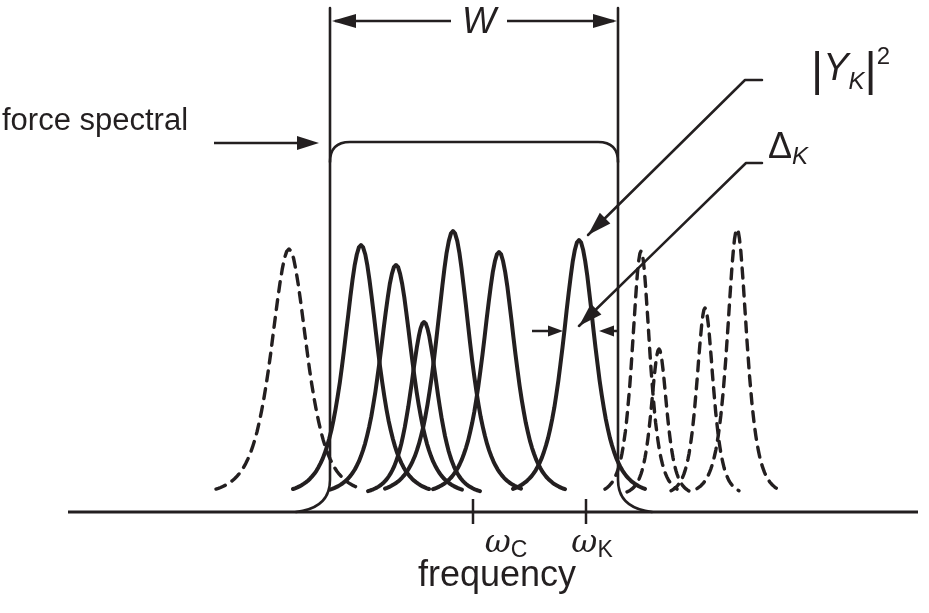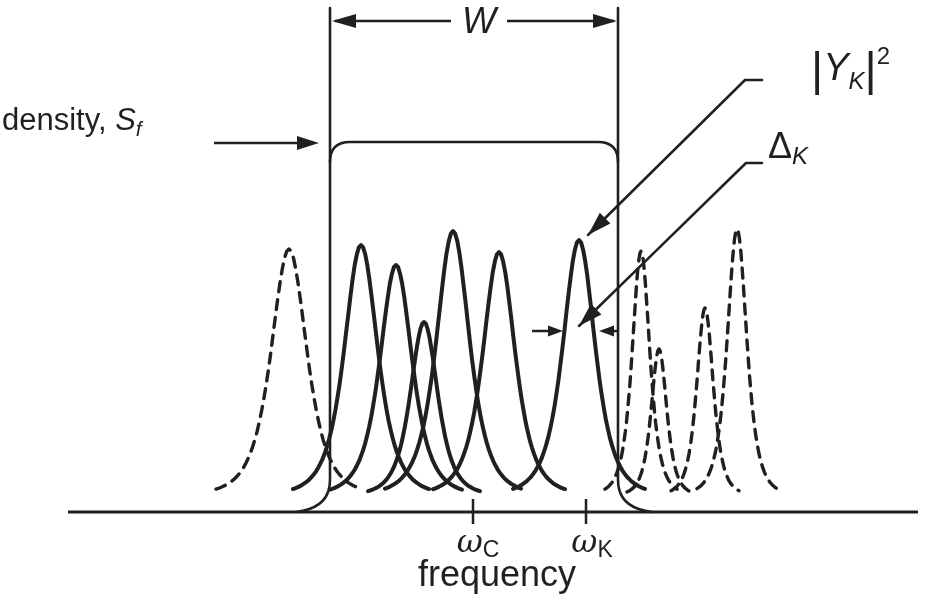--- a/index.html
+++ b/index.html
@@ -19,21 +19,21 @@
   .w-label{left:479px;top:0px;transform:translateX(-50%);font-size:36px;font-style:italic;}
   .yk-label{left:771px;top:41px;font-size:38px;font-style:italic;margin-left:40px;}
   .yk-label .bar{font-style:normal;font-size:47px;font-weight:400;vertical-align:-5px;}
   .yk-label .sub{font-size:24px;font-style:italic;vertical-align:-9px;}
   .yk-label .sup{font-size:24px;font-style:normal;vertical-align:16px;}
   .delta-label{left:768px;top:125px;font-size:36px;}
   .delta-label .sub{font-size:24px;font-style:italic;vertical-align:-6px;}
   .omega{font-size:32px;transform:translateX(-50%);}
   .omega .sym{font-family:"DejaVu Serif",serif;font-style:italic;}
   .omega .sub{font-size:23px;vertical-align:-5px;font-family:"Liberation Sans",sans-serif;}
-  .omega-c{left:478px;top:522px;}
+  .omega-c{left:506px;top:522px;}
   .omega-k{left:592px;top:522px;text-align:right;}
   .freq-label{left:497px;top:553px;transform:translateX(-50%);font-size:36px;}
 </style>
 </head>
 <body>
 
 <div class="figure">
 
   <svg id="diagram-svg" width="929" height="613" viewBox="0 0 929 613">
       <line x1="68" y1="512" x2="918" y2="512" stroke="#231f20" stroke-width="3" stroke-linecap="butt"></line>
@@ -63,21 +63,21 @@
       <path d="M697.0 488.6L698.3 487.8L699.5 486.8L700.8 485.8L702.0 484.5L703.3 483.2L704.5 481.6L705.8 479.7L707.0 477.6L708.3 475.2L709.5 472.4L710.8 469.1L712.0 465.4L713.3 461.0L714.5 456.0L715.8 450.1L717.0 443.3L718.3 435.4L719.5 426.3L720.8 415.9L722.0 404.0L723.3 390.5L724.5 375.5L725.8 358.9L727.0 341.0L728.3 322.1L729.5 302.9L730.8 283.9L732.0 266.3L733.3 251.0L734.5 239.1L735.8 231.6L737.0 229.0L738.3 231.6L739.5 239.1L740.8 251.0L742.0 266.3L743.3 283.9L744.5 302.9L745.8 322.1L747.0 341.0L748.3 358.9L749.5 375.5L750.8 390.5L752.0 404.0L753.3 415.9L754.5 426.3L755.8 435.4L757.0 443.3L758.3 450.1L759.5 456.0L760.8 461.0L762.0 465.4L763.3 469.1L764.5 472.4L765.8 475.2L767.0 477.6L768.3 479.7L769.5 481.6L770.8 483.2L772.0 484.5L773.3 485.8L774.5 486.8L775.8 487.8L777.0 488.6" fill="none" stroke="#231f20" stroke-width="3.4" stroke-linejoin="round" stroke-linecap="round" stroke-dasharray="10 8"></path>
       <path d="M293.0 489.0L295.1 488.3L297.3 487.4L299.4 486.4L301.5 485.2L303.6 483.9L305.8 482.4L307.9 480.7L310.0 478.7L312.1 476.4L314.3 473.8L316.4 470.8L318.5 467.2L320.6 463.1L322.8 458.4L324.9 452.8L327.0 446.4L329.1 439.0L331.3 430.5L333.4 420.7L335.5 409.5L337.6 396.8L339.8 382.7L341.9 367.1L344.0 350.3L346.1 332.6L348.3 314.4L350.4 296.6L352.5 280.1L354.6 265.7L356.8 254.5L358.9 247.4L361.0 245.0L363.1 247.4L365.3 254.5L367.4 265.7L369.5 280.1L371.6 296.6L373.8 314.4L375.9 332.6L378.0 350.3L380.1 367.1L382.3 382.7L384.4 396.8L386.5 409.5L388.6 420.7L390.8 430.5L392.9 439.0L395.0 446.4L397.1 452.8L399.3 458.4L401.4 463.1L403.5 467.2L405.6 470.8L407.8 473.8L409.9 476.4L412.0 478.7L414.1 480.7L416.3 482.4L418.4 483.9L420.5 485.2L422.6 486.4L424.8 487.4L426.9 488.3L429.0 489.0" fill="none" stroke="#231f20" stroke-width="4" stroke-linejoin="round" stroke-linecap="round"></path>
       <path d="M330.0 489.6L332.1 488.9L334.1 488.1L336.2 487.1L338.3 486.1L340.3 484.9L342.4 483.5L344.4 481.9L346.5 480.1L348.6 478.0L350.6 475.6L352.7 472.8L354.8 469.5L356.8 465.7L358.9 461.4L360.9 456.3L363.0 450.4L365.1 443.6L367.1 435.7L369.2 426.7L371.3 416.4L373.3 404.7L375.4 391.7L377.4 377.4L379.5 361.9L381.6 345.6L383.6 328.9L385.7 312.5L387.8 297.3L389.8 284.0L391.9 273.8L393.9 267.2L396.0 265.0L398.1 267.2L400.1 273.8L402.2 284.0L404.3 297.3L406.3 312.5L408.4 328.9L410.4 345.6L412.5 361.9L414.6 377.4L416.6 391.7L418.7 404.7L420.8 416.4L422.8 426.7L424.9 435.7L426.9 443.6L429.0 450.4L431.1 456.3L433.1 461.4L435.2 465.7L437.3 469.5L439.3 472.8L441.4 475.6L443.4 478.0L445.5 480.1L447.6 481.9L449.6 483.5L451.7 484.9L453.8 486.1L455.8 487.1L457.9 488.1L459.9 488.9L462.0 489.6" fill="none" stroke="#231f20" stroke-width="4" stroke-linejoin="round" stroke-linecap="round"></path>
       <path d="M368.0 491.2L369.8 490.6L371.5 490.0L373.3 489.3L375.0 488.5L376.8 487.6L378.5 486.6L380.3 485.4L382.0 484.0L383.8 482.4L385.5 480.6L387.3 478.5L389.0 476.0L390.8 473.2L392.5 469.9L394.3 466.1L396.0 461.6L397.8 456.5L399.5 450.6L401.3 443.8L403.0 436.0L404.8 427.2L406.5 417.4L408.3 406.7L410.0 395.0L411.8 382.7L413.5 370.1L415.3 357.8L417.0 346.3L418.8 336.3L420.5 328.6L422.3 323.7L424.0 322.0L425.8 323.7L427.5 328.6L429.3 336.3L431.0 346.3L432.8 357.8L434.5 370.1L436.3 382.7L438.0 395.0L439.8 406.7L441.5 417.4L443.3 427.2L445.0 436.0L446.8 443.8L448.5 450.6L450.3 456.5L452.0 461.6L453.8 466.1L455.5 469.9L457.3 473.2L459.0 476.0L460.8 478.5L462.5 480.6L464.3 482.4L466.0 484.0L467.8 485.4L469.5 486.6L471.3 487.6L473.0 488.5L474.8 489.3L476.5 490.0L478.3 490.6L480.0 491.2" fill="none" stroke="#231f20" stroke-width="4" stroke-linejoin="round" stroke-linecap="round"></path>
       <path d="M385.0 488.6L387.1 487.8L389.3 486.9L391.4 485.8L393.5 484.6L395.6 483.3L397.8 481.7L399.9 479.9L402.0 477.8L404.1 475.4L406.3 472.6L408.4 469.3L410.5 465.6L412.6 461.3L414.8 456.3L416.9 450.4L419.0 443.7L421.1 435.8L423.3 426.8L425.4 416.5L427.5 404.6L429.6 391.3L431.8 376.4L433.9 359.9L436.0 342.2L438.1 323.4L440.3 304.3L442.4 285.5L444.5 268.0L446.6 252.8L448.8 241.1L450.9 233.6L453.0 231.0L455.1 233.6L457.3 241.1L459.4 252.8L461.5 268.0L463.6 285.5L465.8 304.3L467.9 323.4L470.0 342.2L472.1 359.9L474.3 376.4L476.4 391.3L478.5 404.6L480.6 416.5L482.8 426.8L484.9 435.8L487.0 443.7L489.1 450.4L491.3 456.3L493.4 461.3L495.5 465.6L497.6 469.3L499.8 472.6L501.9 475.4L504.0 477.8L506.1 479.9L508.3 481.7L510.4 483.3L512.5 484.6L514.6 485.8L516.8 486.9L518.9 487.8L521.0 488.6" fill="none" stroke="#231f20" stroke-width="4" stroke-linejoin="round" stroke-linecap="round"></path>
       <path d="M433.0 489.2L435.1 488.5L437.1 487.6L439.2 486.6L441.3 485.5L443.3 484.3L445.4 482.8L447.4 481.1L449.5 479.2L451.6 477.0L453.6 474.4L455.7 471.5L457.8 468.0L459.8 464.0L461.9 459.4L463.9 454.0L466.0 447.8L468.1 440.6L470.1 432.3L472.2 422.8L474.3 411.9L476.3 399.6L478.4 385.8L480.4 370.7L482.5 354.4L484.6 337.1L486.6 319.5L488.7 302.2L490.8 286.1L492.8 272.1L494.9 261.3L496.9 254.4L499.0 252.0L501.1 254.4L503.1 261.3L505.2 272.1L507.3 286.1L509.3 302.2L511.4 319.5L513.4 337.1L515.5 354.4L517.6 370.7L519.6 385.8L521.7 399.6L523.8 411.9L525.8 422.8L527.9 432.3L529.9 440.6L532.0 447.8L534.1 454.0L536.1 459.4L538.2 464.0L540.3 468.0L542.3 471.5L544.4 474.4L546.4 477.0L548.5 479.2L550.6 481.1L552.6 482.8L554.7 484.3L556.8 485.5L558.8 486.6L560.9 487.6L562.9 488.5L565.0 489.2" fill="none" stroke="#231f20" stroke-width="4" stroke-linejoin="round" stroke-linecap="round"></path>
       <path d="M513.0 488.9L515.1 488.1L517.1 487.2L519.2 486.2L521.3 485.0L523.3 483.7L525.4 482.2L527.4 480.4L529.5 478.4L531.6 476.1L533.6 473.4L535.7 470.3L537.8 466.6L539.8 462.5L541.9 457.6L543.9 452.0L546.0 445.4L548.1 437.9L550.1 429.2L552.2 419.2L554.3 407.7L556.3 394.8L558.4 380.4L560.4 364.5L562.5 347.4L564.6 329.3L566.6 310.8L568.7 292.7L570.8 275.8L572.8 261.1L574.9 249.7L576.9 242.5L579.0 240.0L581.1 242.5L583.1 249.7L585.2 261.1L587.3 275.8L589.3 292.7L591.4 310.8L593.4 329.3L595.5 347.4L597.6 364.5L599.6 380.4L601.7 394.8L603.8 407.7L605.8 419.2L607.9 429.2L609.9 437.9L612.0 445.4L614.1 452.0L616.1 457.6L618.2 462.5L620.3 466.6L622.3 470.3L624.4 473.4L626.4 476.1L628.5 478.4L630.6 480.4L632.6 482.2L634.7 483.7L636.8 485.0L638.8 486.2L640.9 487.2L642.9 488.1L645.0 488.9" fill="none" stroke="#231f20" stroke-width="4" stroke-linejoin="round" stroke-linecap="round"></path>
     </svg>
 
   <div class="lbl force-label">
-    <div><span>density, </span><i>S</i><span class="sub-f">f</span></div>
+    <div>force spectral</div>
   </div>
 
   <div class="lbl w-label">W</div>
 
   <div class="lbl yk-label"><span class="bar">|</span><span>Y</span><span class="sub">K</span><span class="bar">|</span><span class="sup">2</span></div>
 
   <div class="lbl delta-label"><span>Δ</span><span class="sub">K</span></div>
 
   <div class="lbl omega omega-c"><span class="sym">ω</span><span class="sub">C</span></div>
 

